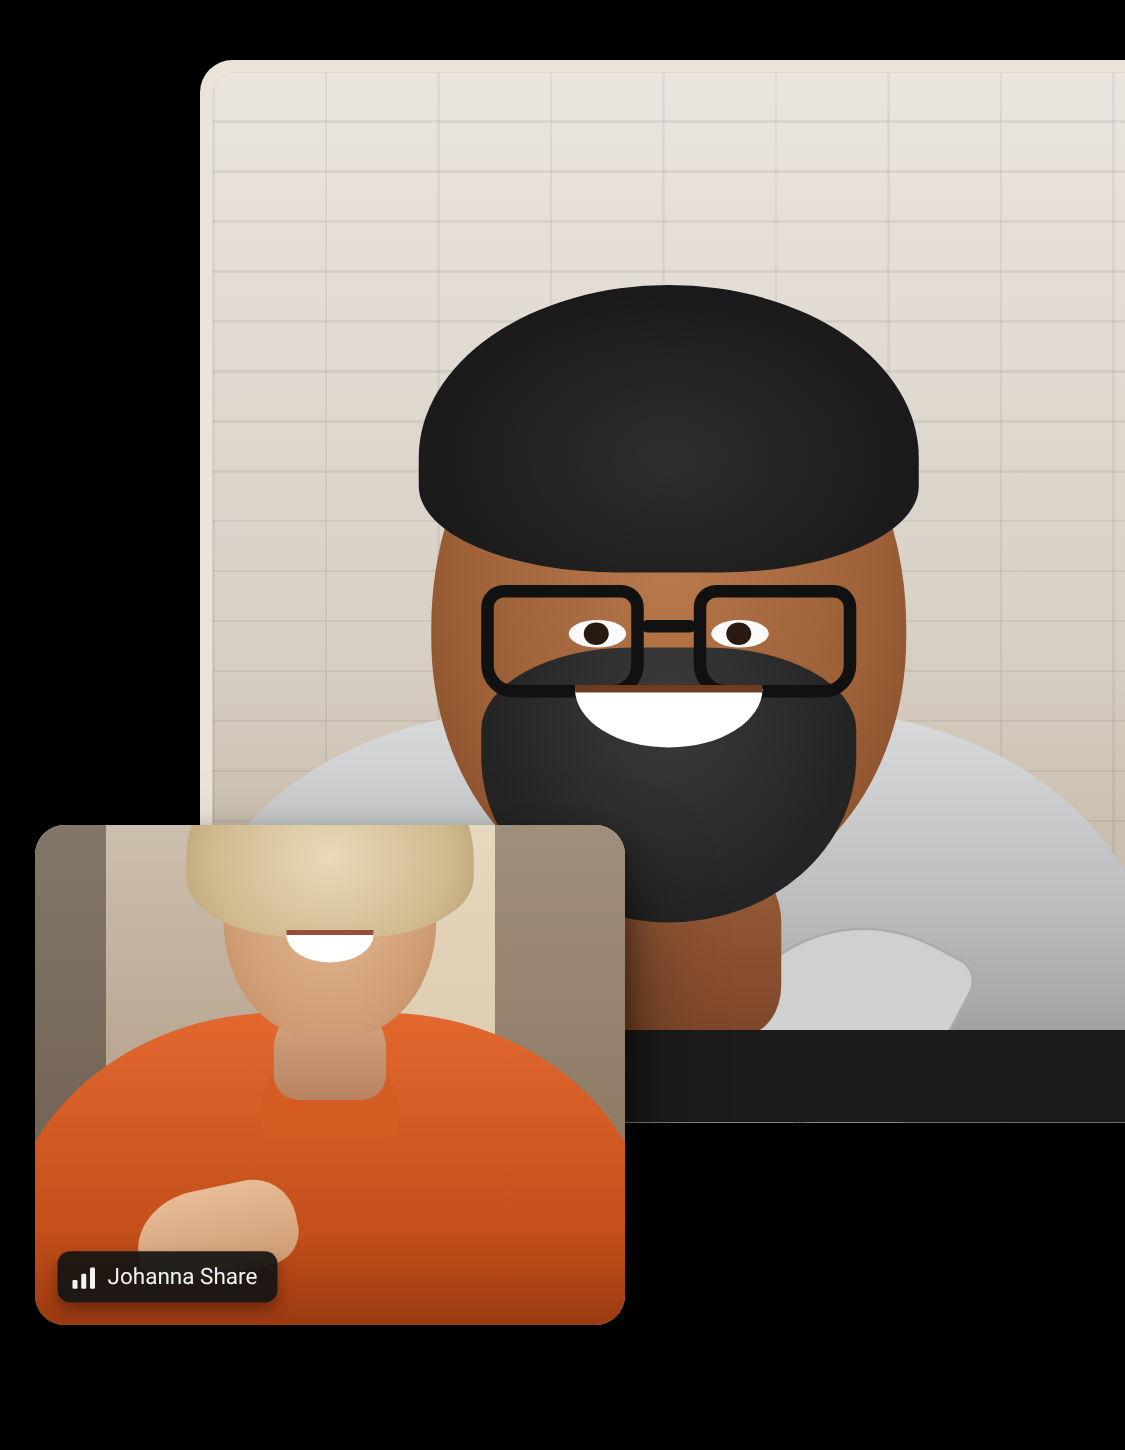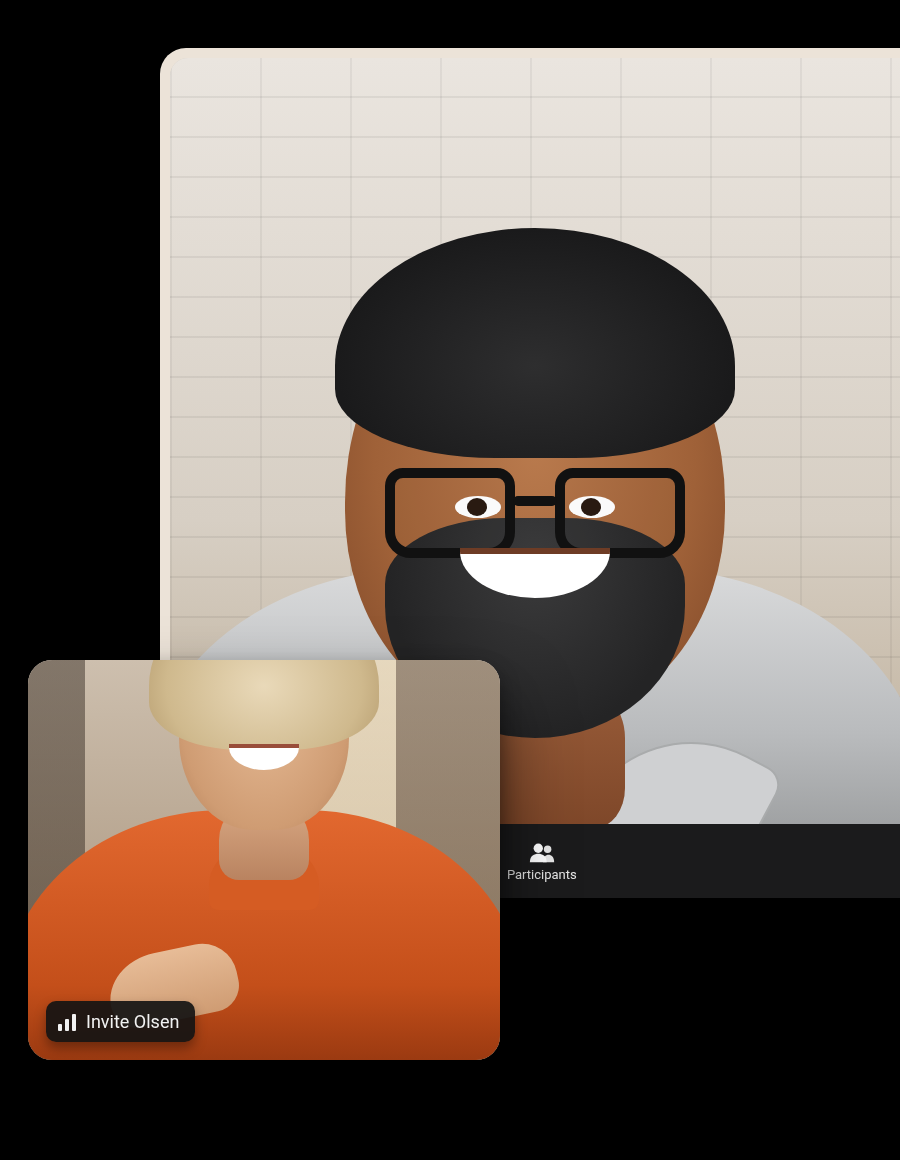--- a/index.html
+++ b/index.html
@@ -332,31 +332,20 @@
         <div class="ico">
           <svg width="26" height="22" viewBox="0 0 26 22" fill="#fff">
             <circle cx="10" cy="7" r="5"></circle>
             <path d="M1 22 C1 15 6 13 10 13 C14 13 19 15 19 22 Z"></path>
             <path d="M20 4 H26 M23 1 V7" stroke="#fff" stroke-width="2" stroke-linecap="round"></path>
           </svg>
         </div>
         <div class="label">Invite</div>
       </div>
 
-      <div class="item">
-        <div class="ico">
-          <svg width="30" height="22" viewBox="0 0 30 22" fill="#fff">
-            <circle cx="11" cy="7" r="5"></circle>
-            <path d="M2 22 C2 15 7 13 11 13 C15 13 20 15 20 22 Z"></path>
-            <circle cx="21" cy="8" r="4" opacity="0.9"></circle>
-            <path d="M16 22 C16 16 19 14 22 14 C25 14 28 16 28 22 Z" opacity="0.9"></path>
-          </svg>
-        </div>
-        <div class="label">Participants</div>
-      </div>
     </div>
   </div>
 </div>
 
 <div class="pip">
   <div class="room"></div>
   <div class="woman">
     <div class="shirt"></div>
     <div class="collar-w"></div>
     <div class="neck-w"></div>
@@ -366,15 +355,15 @@
     </div>
     <div class="hand"></div>
   </div>
 
   <div class="name-badge">
     <div class="sig">
       <span></span>
         <span></span>
         <span></span>
     </div>
-    <span>Invite Olsen</span>
+    <span>Johanna Share</span>
   </div>
 </div>
 
 </body></html>

